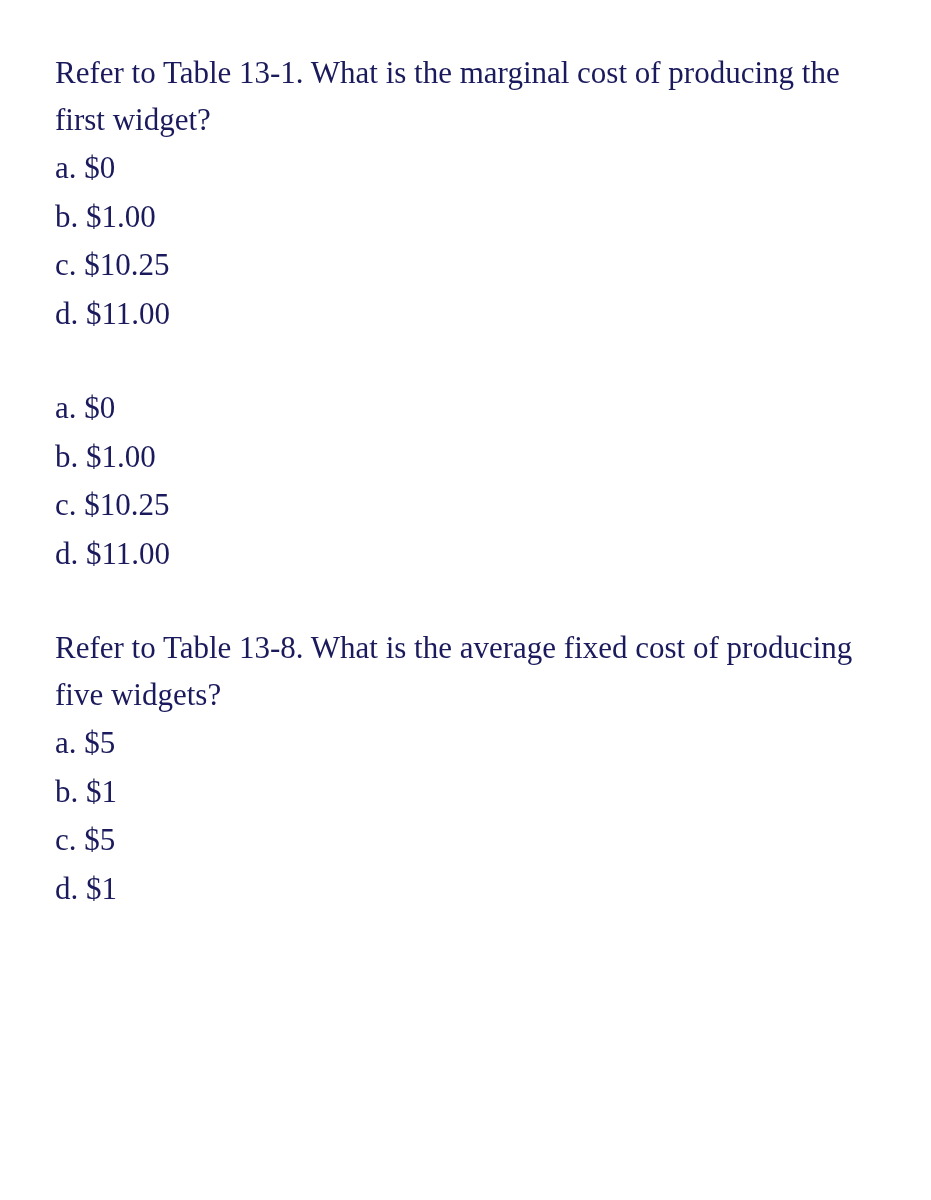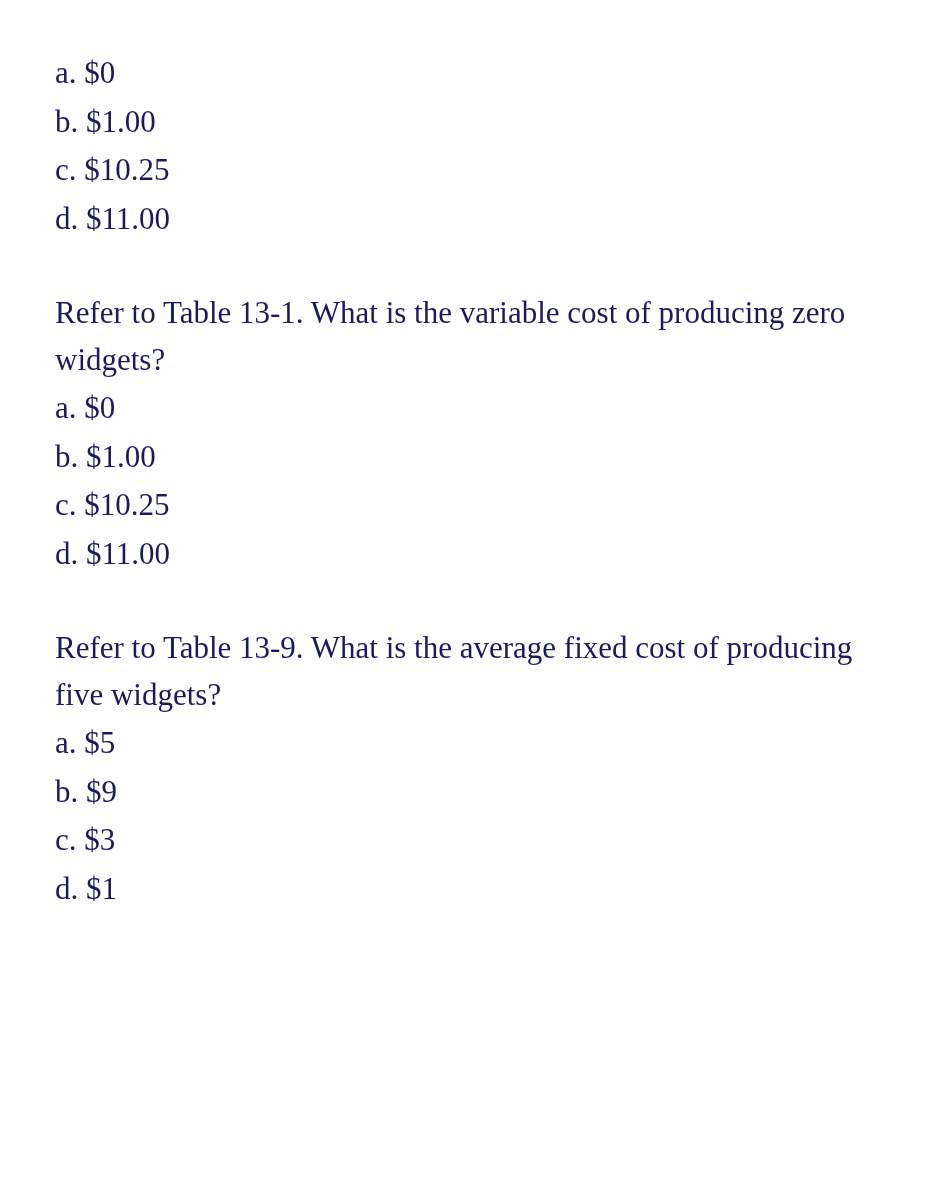--- a/index.html
+++ b/index.html
@@ -20,33 +20,33 @@
     margin-bottom: 2px;
   }
   .option {
     margin-bottom: 2px;
   }
 </style>
 </head>
 <body>
 
 <div class="question-block">
+  <div class="question-text">Refer to Table 13-1. What is the marginal cost of producing the first widget?</div>
   <div class="option">a. $0</div>
   <div class="option">b. $1.00</div>
   <div class="option">c. $10.25</div>
   <div class="option">d. $11.00</div>
 </div>
 
 <div class="question-block">
-  <div class="question-text">Refer to Table 13-1. What is the variable cost of producing zero widgets?</div>
   <div class="option">a. $0</div>
   <div class="option">b. $1.00</div>
   <div class="option">c. $10.25</div>
   <div class="option">d. $11.00</div>
 </div>
 
 <div class="question-block">
-  <div class="question-text">Refer to Table 13-9. What is the average fixed cost of producing five widgets?</div>
+  <div class="question-text">Refer to Table 13-8. What is the average fixed cost of producing five widgets?</div>
   <div class="option">a. $5</div>
-  <div class="option">b. $9</div>
-  <div class="option">c. $3</div>
+  <div class="option">b. $1</div>
+  <div class="option">c. $5</div>
   <div class="option">d. $1</div>
 </div>
 
 </body></html>

